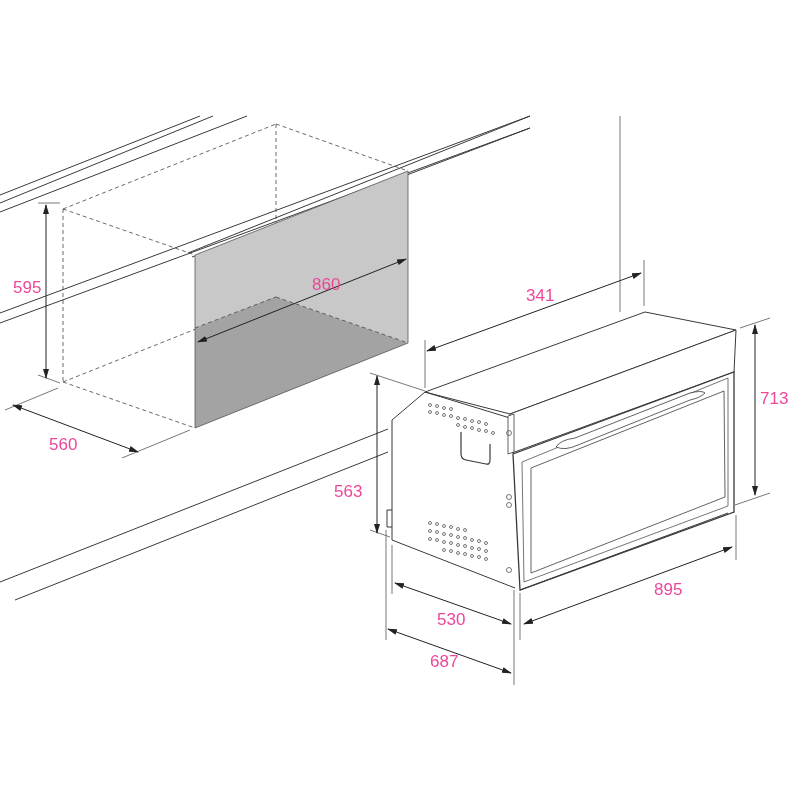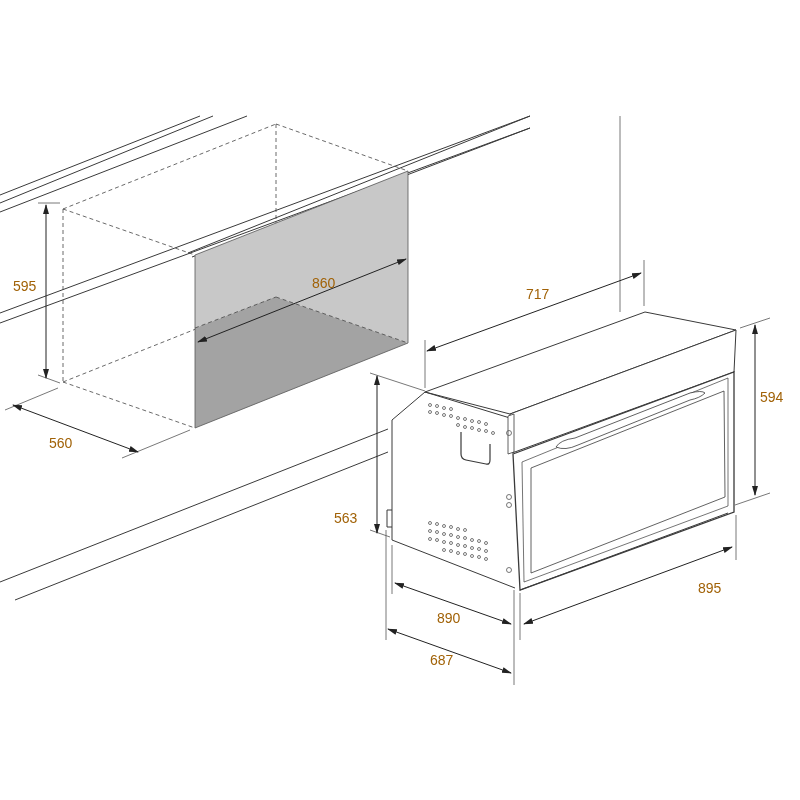--- a/index.html
+++ b/index.html
@@ -2,21 +2,21 @@
 <html><head>
 <meta charset="utf-8">
 <style>
   html, body { margin: 0; padding: 0; background: #ffffff; }
   #canvas { position: relative; width: 800px; height: 800px; overflow: hidden; background: #ffffff; }
   svg { position: absolute; left: 0; top: 0; }
   .ln { stroke: #3a3a3a; stroke-width: 1; fill: none; }
   .lnt { stroke: #555; stroke-width: 0.8; fill: none; }
   .dash { stroke: #444; stroke-width: 0.8; fill: none; stroke-dasharray: 4 3; }
   .dim { stroke: #222; stroke-width: 1; fill: none; }
-  .lbl { position: absolute; font-family: "Liberation Sans", sans-serif; font-size: 14px; color: #a16207; line-height: 1; white-space: nowrap; }
+  .lbl { position: absolute; font-family: "Liberation Sans", sans-serif; font-size: 17px; color: #ec4899; line-height: 1; white-space: nowrap; }
   .hole { fill: none; stroke: #555; stroke-width: 0.8; }
 </style>
 </head>
 <body>
 
 <div id="canvas">
   <svg width="800" height="800" viewBox="0 0 800 800">
     <defs>
       <marker id="arr" markerWidth="10" markerHeight="8" refX="9" refY="4" orient="auto" markerUnits="userSpaceOnUse">
         <path d="M0,1 L10,4 L0,7 Z" fill="#222"></path>
@@ -192,19 +192,19 @@
 
     <g>
       <line class="lnt" x1="386" y1="530" x2="386" y2="640"></line>
       <line class="dim" x1="388" y1="629" x2="511" y2="673" marker-start="url(#arrs)" marker-end="url(#arr)"></line>
     </g>
   </svg>
 
   <span class="lbl" style="left:13px; top:279px;">595</span>
   <span class="lbl" style="left:312px; top:276px;">860</span>
   <span class="lbl" style="left:49px; top:436px;">560</span>
-  <span class="lbl" style="left:526px; top:287px;">717</span>
-  <span class="lbl" style="left:760px; top:390px;">594</span>
-  <span class="lbl" style="left:334px; top:483px;margin-top:28px;">563</span>
-  <span class="lbl" style="left:654px; top:581px;margin-left:44px;">895</span>
-  <span class="lbl" style="left:437px; top:611px;">890</span>
+  <span class="lbl" style="left:526px; top:287px;">341</span>
+  <span class="lbl" style="left:760px; top:390px;">713</span>
+  <span class="lbl" style="left:334px; top:483px;">563</span>
+  <span class="lbl" style="left:654px; top:581px;">895</span>
+  <span class="lbl" style="left:437px; top:611px;">530</span>
   <span class="lbl" style="left:430px; top:653px;">687</span>
 </div>
 
 </body></html>

